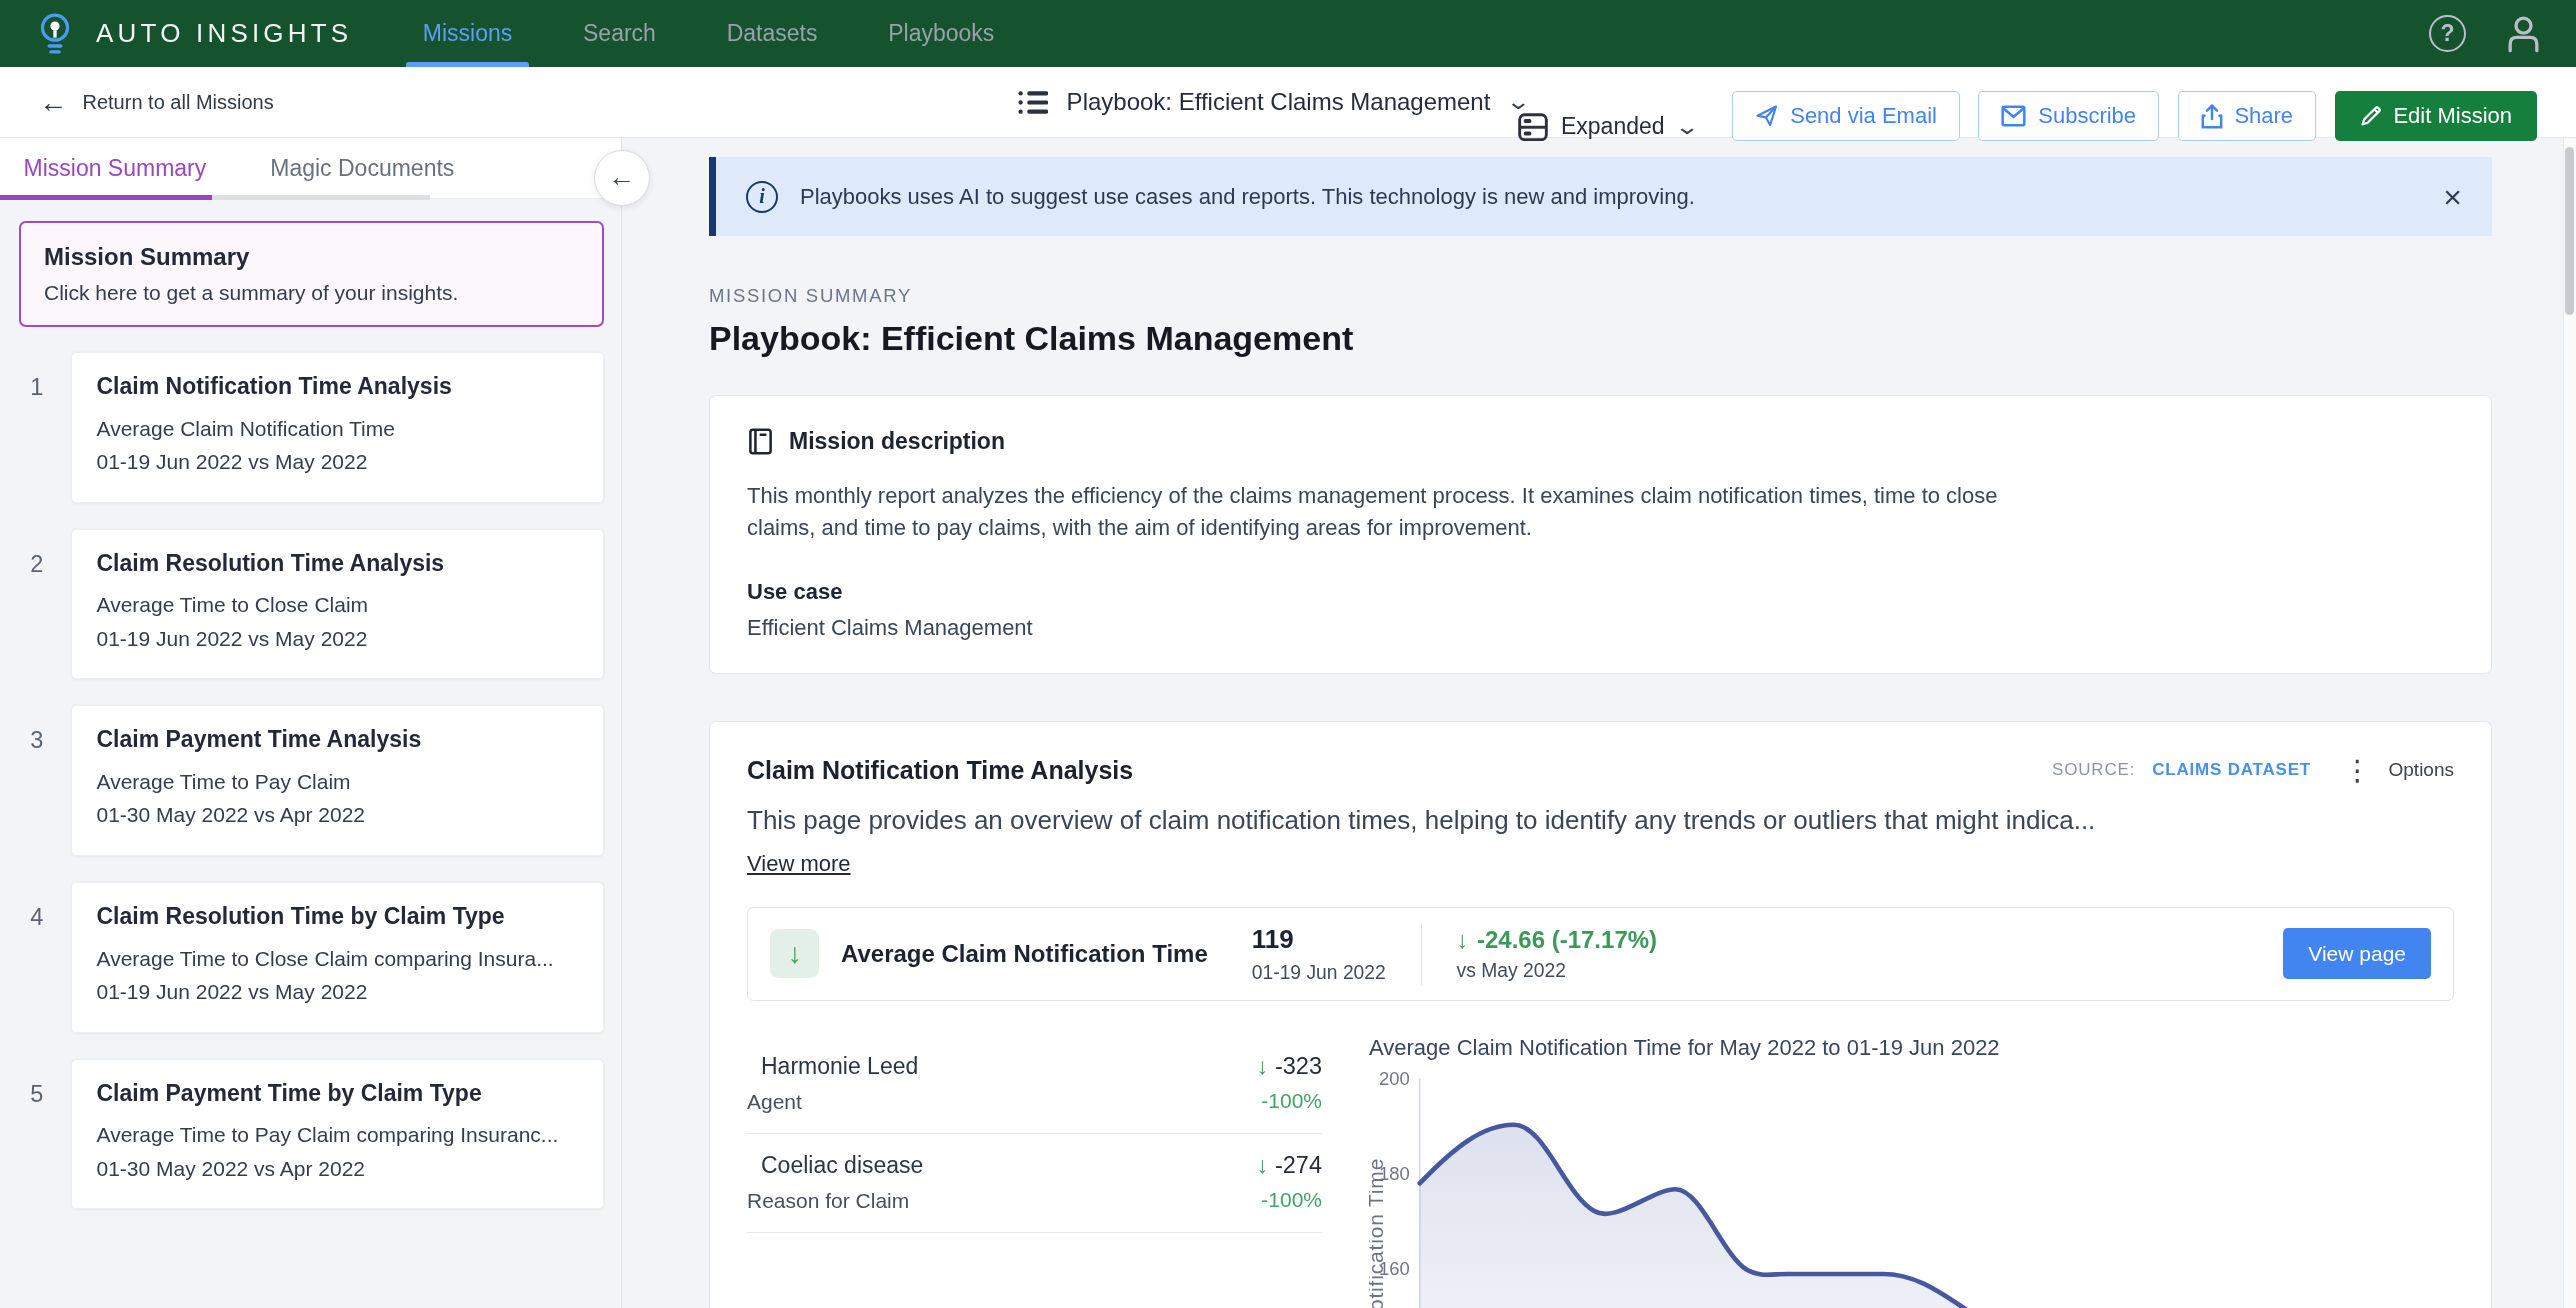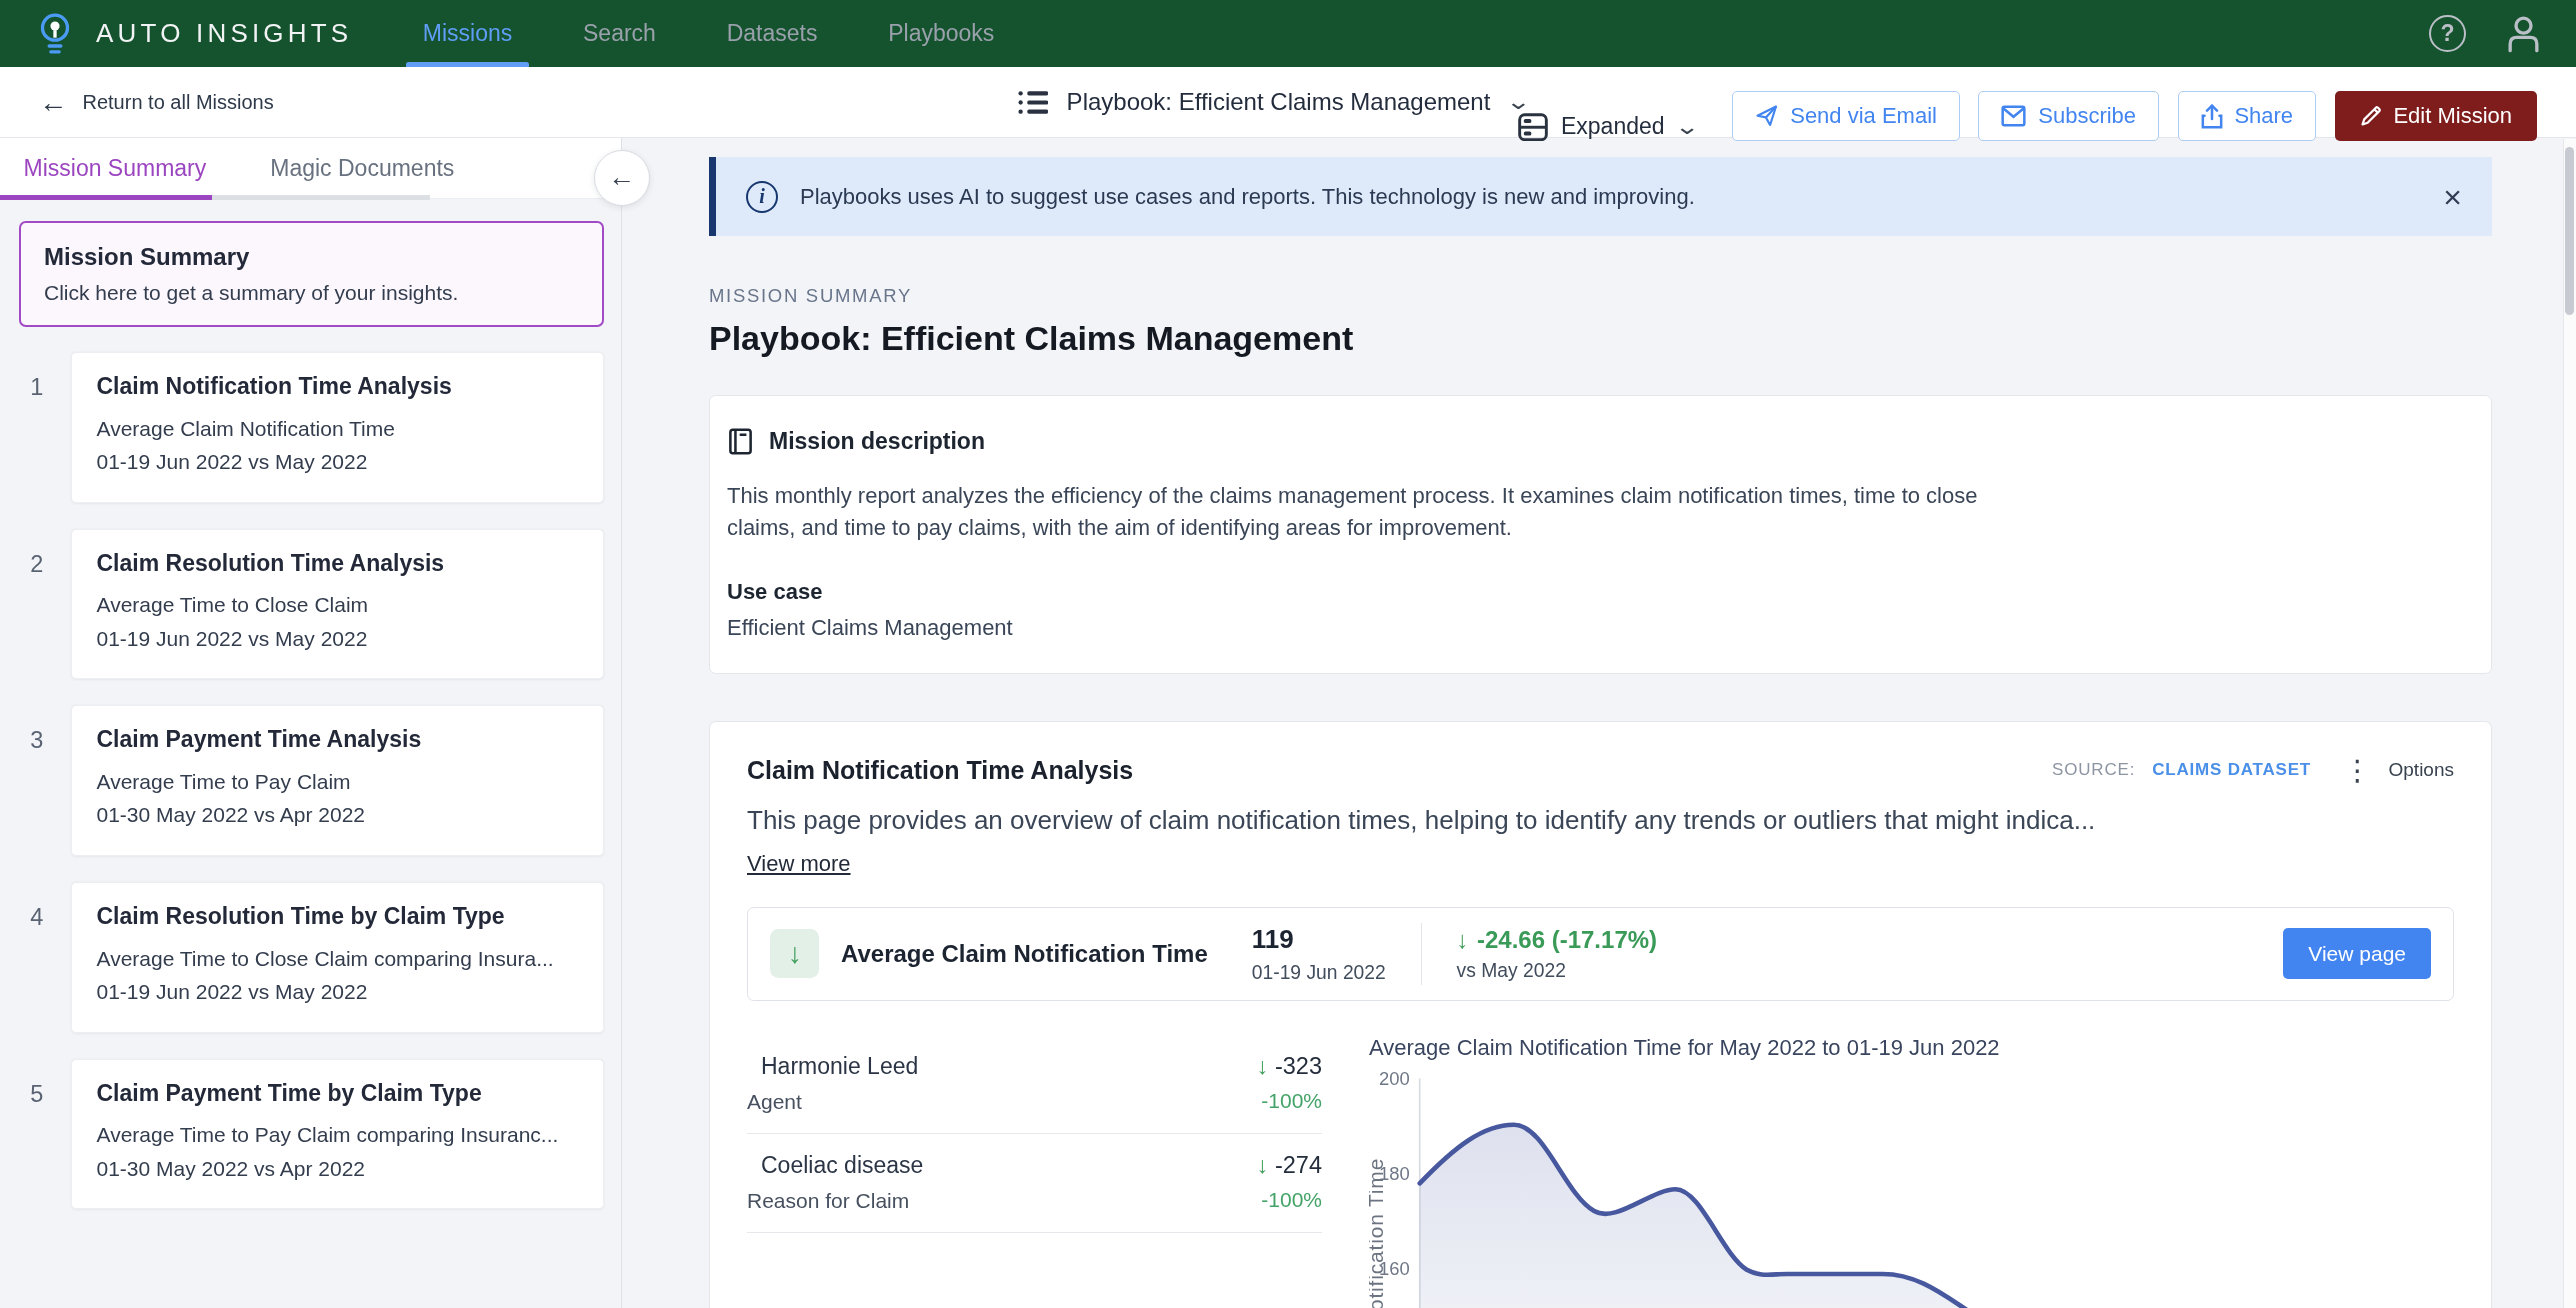--- a/index.html
+++ b/index.html
@@ -22,21 +22,21 @@
   .back-link .arr { font-size:28.5px; line-height:1; }
   .back-link .txt { font-size:20px; }
   .playbook-select { position:absolute; left:50%; transform:translateX(-53%); display:flex; align-items:center; gap:18.5px; cursor:pointer; }
   .playbook-select .txt { font-size:24px; color:#242d3d; }
   .chev { font-size:22px; color:#39434f; line-height:1; transform:scaleX(1.4); }
   .toolbar-right { margin-left:auto; display:flex; align-items:flex-end; gap:18.5px; }
   .viewmode { display:flex; align-items:center; gap:13.4px; margin-right:17px; cursor:pointer; }
   .viewmode .txt { font-size:23px; color:#242d3d; }
   .btn { display:flex; align-items:center; gap:11.8px; height:50px; border-radius:5px; font-size:22px; cursor:pointer; white-space:nowrap; }
   .btn.outline { border:1.7px solid #aecdf4; color:#4285f0; background:#fff; padding:0 22px; }
-  .btn.fill { background:#7f1d1d; color:#fff; padding:0 25px;margin-top:28px; }
+  .btn.fill { background:#15803d; color:#fff; padding:0 25px;margin-top:28px; }
 
   
   .body-area { display:flex; height:1170px; }
   .sidebar { width:622px; flex:none; background:#f3f4f7; border-right:0.8px solid #dfe1e6; position:relative; }
   .tabbar { height:61px; background:#fff; display:flex; align-items:center; gap:64px; padding-left:23.5px; border-bottom:1.7px solid #ecedf0; position:relative; }
   .tab { font-size:23px; color:#68717f; cursor:pointer; }
   .tab.active { color:#9b46c0; }
   .tab-underline-active { position:absolute; left:0; bottom:-1.7px; width:212px; height:5px; background:#9b46c0; }
   .tab-underline-idle { position:absolute; left:212px; bottom:-1.7px; width:218px; height:5px; background:#dcdfe4; }
   .collapse-btn { position:absolute; right:-28.5px; top:11.8px; width:56px; height:56px; background:#fff; border:0.8px solid #d8dbe1; border-radius:50%; box-shadow:0 1.7px 6.7px rgba(25,35,60,.10); display:flex; align-items:center; justify-content:center; font-size:27px; color:#3a4454; z-index:6; cursor:pointer; }
@@ -56,21 +56,21 @@
   .main { flex:1; padding:0 84px 0 87px; overflow:hidden; }
   .banner { margin-top:19.3px; background:#deeafa; border-left:7.6px solid #17376e; display:flex; align-items:center; gap:22px; padding:23.5px 30px; }
   .info-icon { width:32px; height:32px; border:2.5px solid #17376e; border-radius:50%; color:#17376e; font-size:20px; font-weight:700; font-style:italic; display:flex; align-items:center; justify-content:center; flex:none; font-family:"Liberation Serif", serif; }
   .banner .txt { font-size:22px; color:#2b3a52; }
   .banner .close { margin-left:auto; font-size:32px; color:#2f3c52; line-height:1; cursor:pointer; }
 
   .eyebrow { margin-top:49px; font-size:18.5px; letter-spacing:1.7px; color:#68758b; }
   .page-title { margin-top:11.8px; font-size:34px; font-weight:700; color:#141922; }
 
   .card-panel { background:#fff; border:0.8px solid #e4e6ea; border-radius:6.7px; }
-  .desc-card { margin-top:37px; padding:32px 17px; }
+  .desc-card { margin-top:37px; padding:32px 37px; }
   .desc-head { display:flex; align-items:center; gap:15px; }
   .desc-head .t { font-size:23px; font-weight:700; color:#1d2530; }
   .desc-body { margin-top:25px; font-size:22px; color:#3a4657; line-height:1.45; max-width:1285px; }
   .usecase-label { margin-top:35px; font-size:22px; font-weight:700; color:#1d2530; }
   .usecase-value { margin-top:10px; font-size:22px; color:#3a4657; }
 
   .analysis-card { margin-top:47px; padding:34px 37px 0; border-radius:6.7px 6.7px 0 0; border-bottom:none; height:605px; overflow:hidden; }
   .an-head { display:flex; align-items:center; }
   .an-head .t { font-size:25px; font-weight:700; color:#1b222d; }
   .an-head .right { margin-left:auto; display:flex; align-items:center; gap:17px; }

